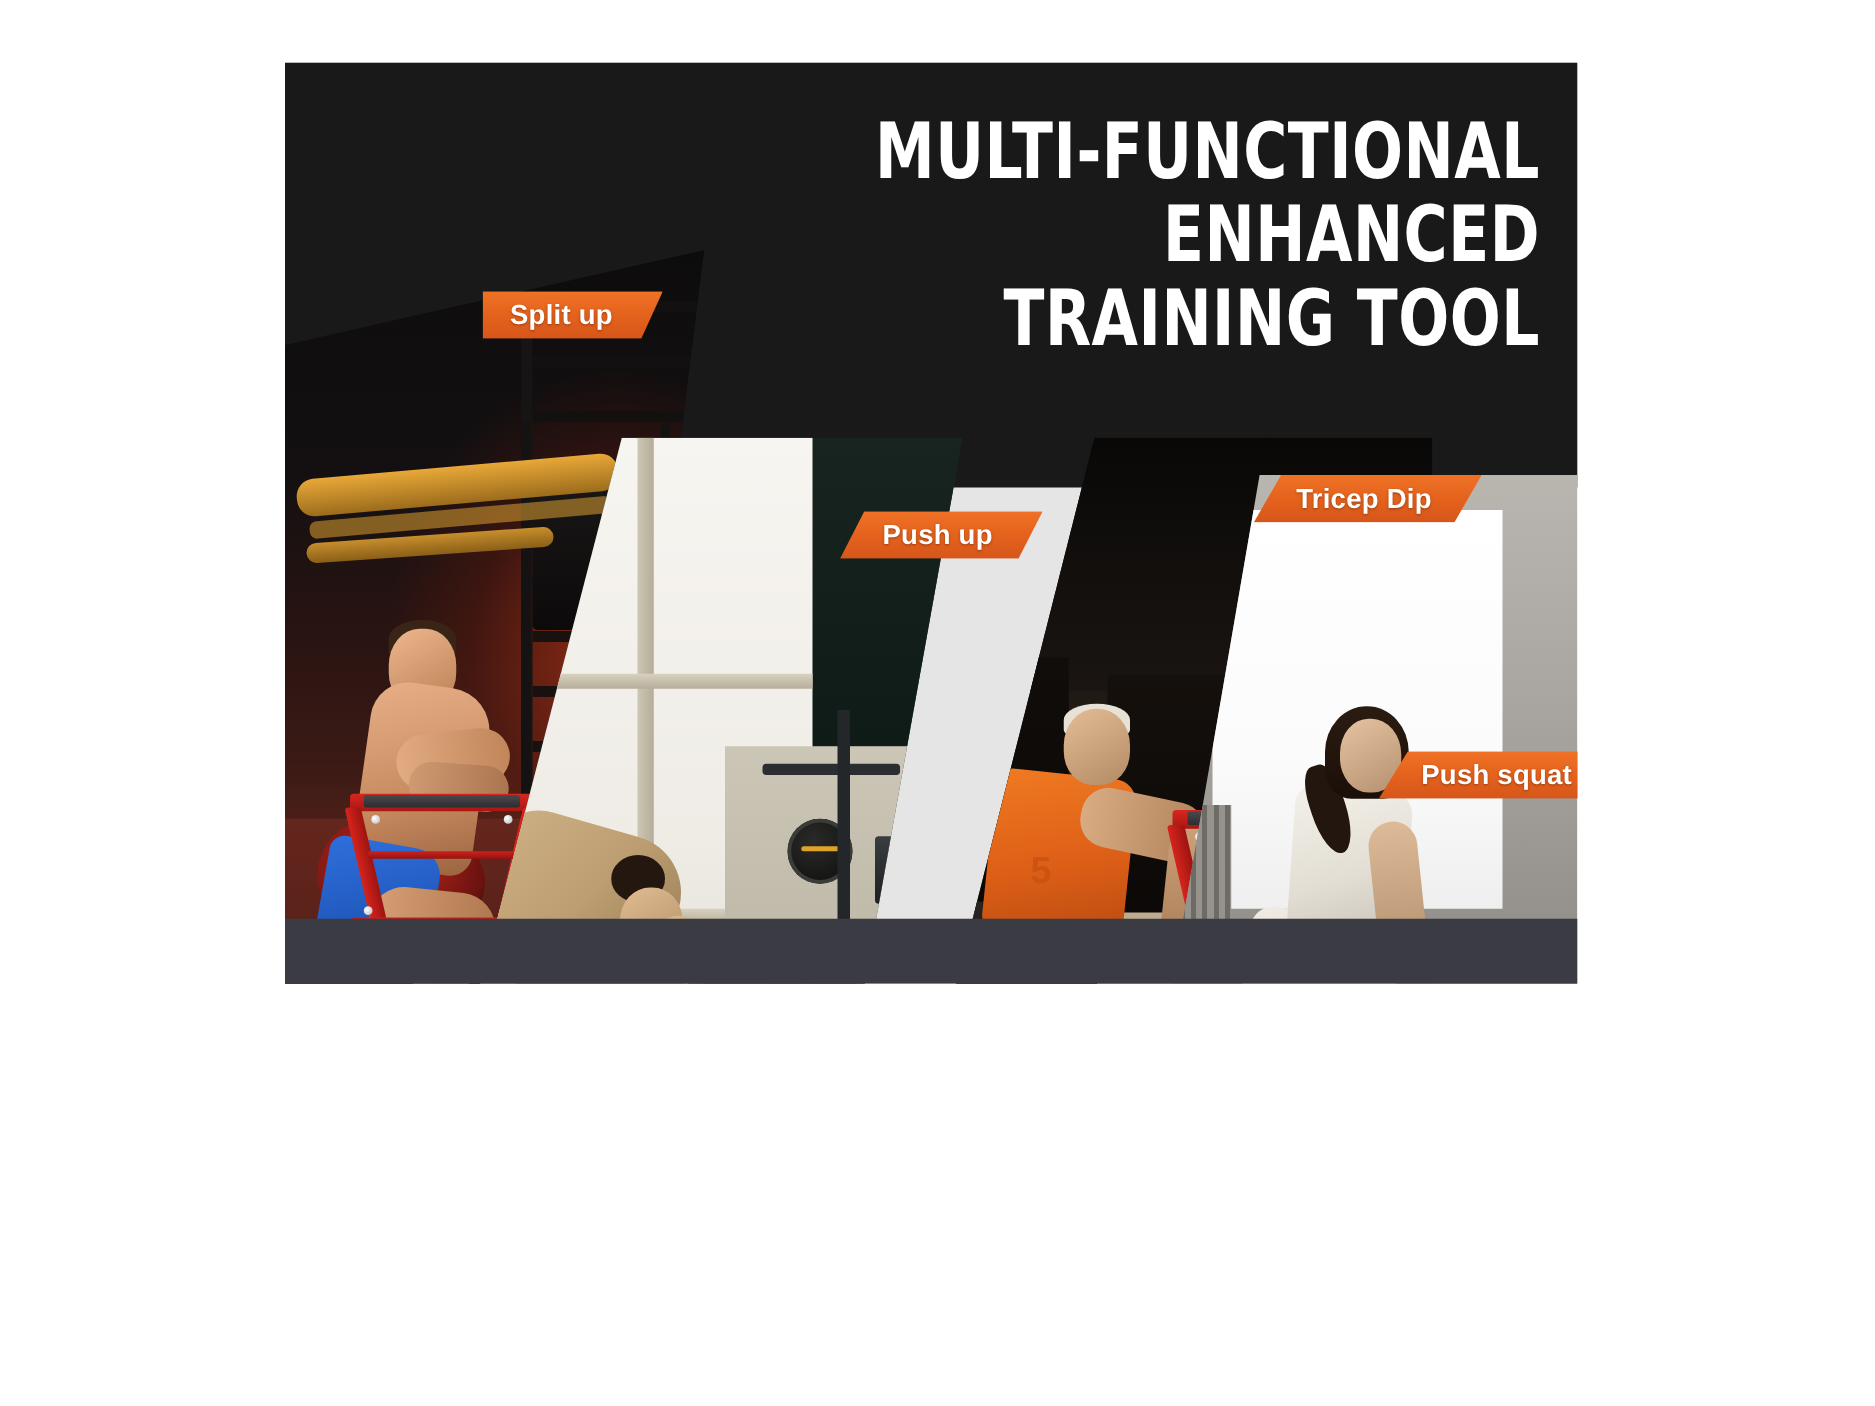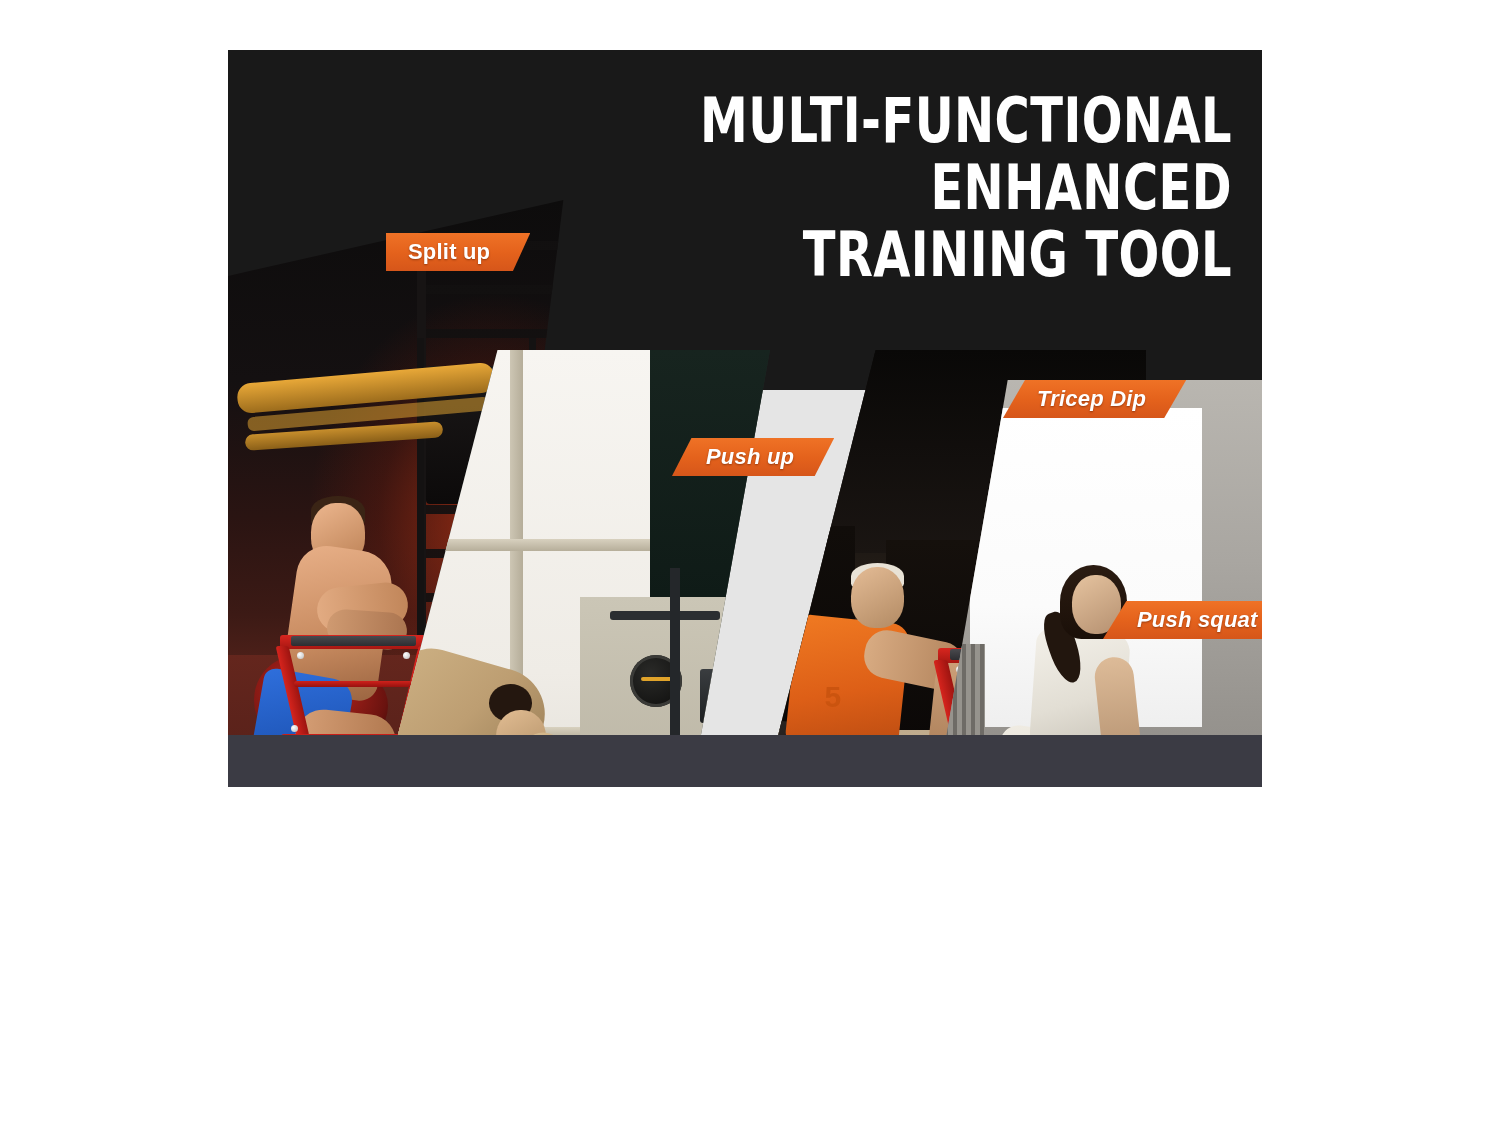--- a/index.html
+++ b/index.html
@@ -561,24 +561,23 @@
     font-weight: bold;
     letter-spacing: .2px;
     white-space: nowrap;
     z-index: 40;
     clip-path: polygon(0% 0%, 100% 0%, 88% 100%, 0% 100%);
     text-shadow: 0 1px 2px rgba(90,30,5,.55);
   }
   .badge.left-slant {
     padding: 0 40px 0 34px;
     clip-path: polygon(12% 0%, 100% 0%, 88% 100%, 0% 100%);
-    font-style: italic;
   }
   #badge-jumpup  { left: 158px; top: 183px; }
-  #badge-pushup  { left: 444px; top: 388px; justify-content: flex-end; }
+  #badge-pushup  { left: 444px; top: 359px; justify-content: flex-end; }
   #badge-tricep  { left: 775px; top: 330px; }
   #badge-split   { left: 875px; top: 551px; }
 
   
   .veil-bottom {
     position: absolute; left: 0; bottom: 0; width: 100%; height: 52px;
     background: #3b3b44; z-index: 8;
   }
 </style>
 </head>

